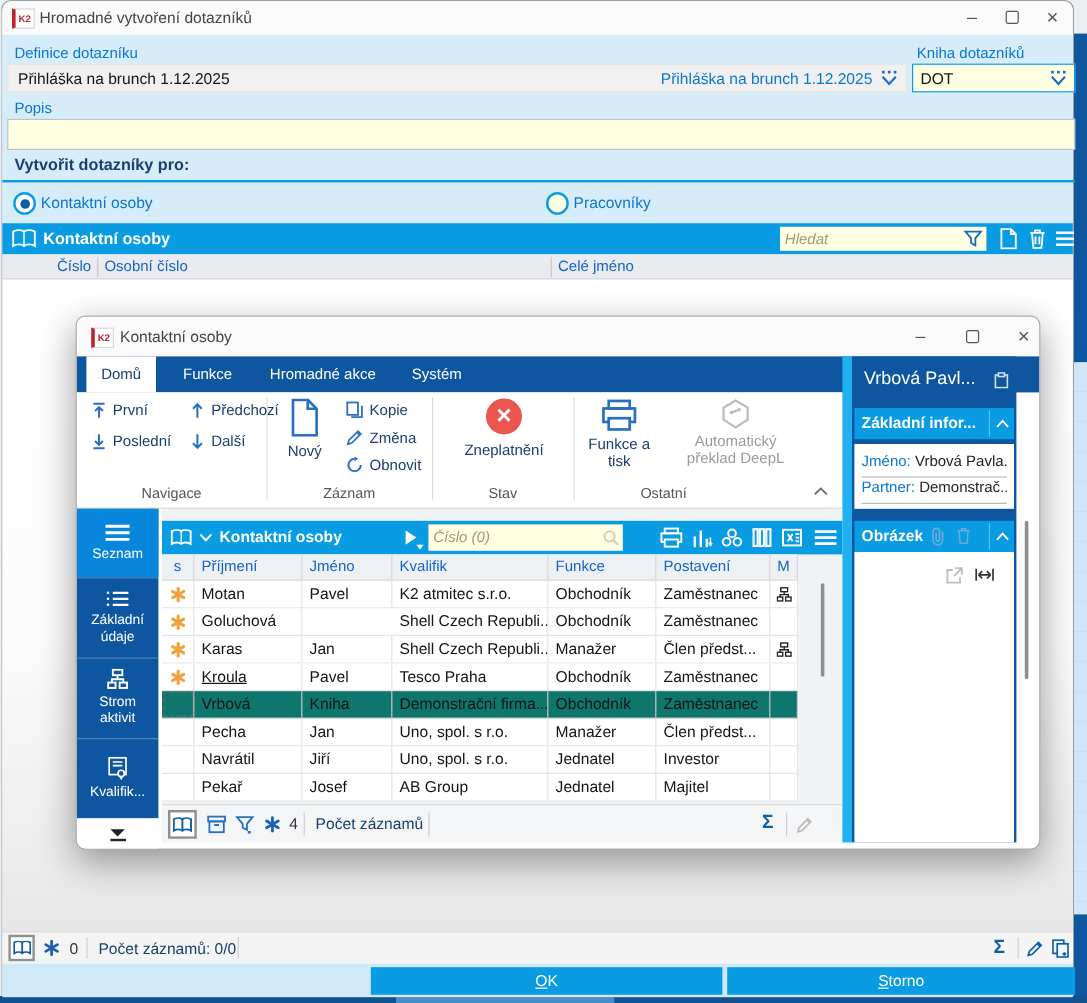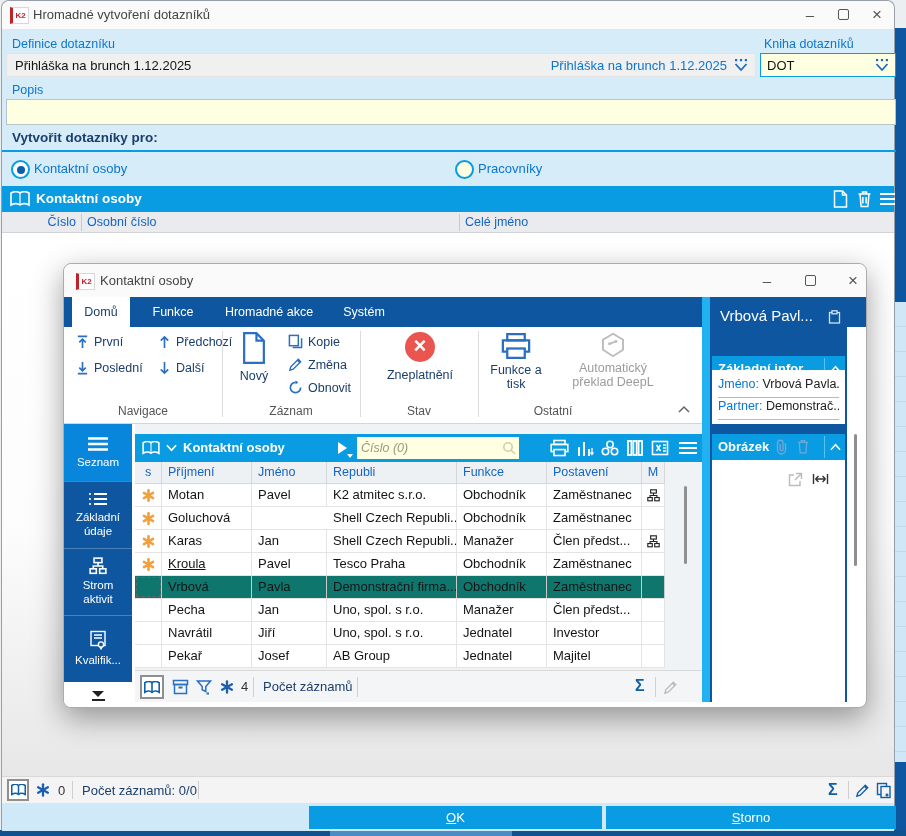--- a/index.html
+++ b/index.html
@@ -162,20 +162,28 @@
     </div>
 
     <div class="listhdr">
       <span style="position:absolute;left:8px;top:5px">
         <svg width="20" height="16" viewBox="0 0 20 16" fill="none" stroke="#fff" stroke-width="1.6">
             <path d="M1 2 C4 .2 8 .2 10 2 C12 .2 16 .2 19 2 V14 C16 12.2 12 12.2 10 14 C8 12.2 4 12.2 1 14 Z"></path>
             <path d="M10 2 V14" stroke-width="1.2"></path>
           </svg>
       </span>
       <span class="listtitle" style="left:34px">Kontaktní osoby</span>
+      <div class="searchbox" style="left:648px;top:3px;width:172px;height:20px">
+        <input class="searchin" placeholder="Hledat" style="">
+        <span style="position:absolute;right:3px;top:2px">
+          <svg width="16" height="16" viewBox="0 0 16 16" fill="none" stroke="#1b6ac9" stroke-width="1.5">
+              <path d="M1.5 2 H14.5 L9.8 7.5 V13.5 L6.2 11.5 V7.5 Z"></path>
+            </svg>
+        </span>
+      </div>
       <span style="position:absolute;left:830px;top:4px">
         <svg width="17" height="18" viewBox="0 0 16 18" fill="none" stroke="#fff" stroke-width="1.5">
             <path d="M2 1 H10 L14 5 V17 H2 Z"></path>
             <path d="M10 1 V5 H14"></path>
           </svg>
       </span>
       <span style="position:absolute;left:854px;top:4px">
         <svg width="17" height="18" viewBox="0 0 16 18" fill="none" stroke="#fff" stroke-width="1.5">
             <path d="M2 4 H14 M6 4 V2 H10 V4 M3.5 4 L4.6 16.5 H11.4 L12.5 4 M6.4 7 V13.5 M9.6 7 V13.5"></path>
           </svg>
@@ -463,21 +471,21 @@
               <line x1="1" y1="2" x2="19" y2="2"></line>
               <line x1="1" y1="7" x2="19" y2="7"></line>
               <line x1="1" y1="12" x2="19" y2="12"></line>
             </svg>
         </span>
       </div>
       <div class="gcolhdr" id="gcols">
           <div class="gcol ctr" style="width: 27px;">s</div>
           <div class="gcol" style="width: 90px;">Příjmení</div>
           <div class="gcol" style="width: 75px;">Jméno</div>
-          <div class="gcol" style="width: 130px;">Republi</div>
+          <div class="gcol" style="width: 130px;">Kvalifik</div>
           <div class="gcol" style="width: 90px;">Funkce</div>
           <div class="gcol" style="width: 95px;">Postavení</div>
           <div class="gcol ctr" style="width: 23px;">M</div>
         </div>
       <div id="grows">
           <div class="grow">
             <div class="gcell ctr" style="width: 27px;">
               <svg width="13" height="13" viewBox="0 0 16 16">
                 <g stroke="#f0a03c" stroke-width="3.2" stroke-linecap="round">
                   <line x1="8" y1="1.5" x2="8" y2="14.5"></line>
@@ -554,21 +562,21 @@
             <div class="gcell" style="width: 90px; text-decoration: underline;">Kroula</div>
             <div class="gcell" style="width: 75px;">Pavel</div>
             <div class="gcell" style="width: 130px;">Tesco Praha</div>
             <div class="gcell" style="width: 90px;">Obchodník</div>
             <div class="gcell" style="width: 95px;">Zaměstnanec</div>
             <div class="gcell ctr" style="width: 23px;"></div>
           </div>
           <div class="grow sel">
             <div class="gcell ctr selcell" style="width: 27px;"></div>
             <div class="gcell" style="width: 90px;">Vrbová</div>
-            <div class="gcell" style="width: 75px;">Pavla</div>
+            <div class="gcell" style="width: 75px;">Kniha</div>
             <div class="gcell" style="width: 130px;">Demonstrační firma...</div>
             <div class="gcell" style="width: 90px;">Obchodník</div>
             <div class="gcell" style="width: 95px;">Zaměstnanec</div>
             <div class="gcell ctr" style="width: 23px;"></div>
           </div>
           <div class="grow">
             <div class="gcell ctr" style="width: 27px;"></div>
             <div class="gcell" style="width: 90px;">Pecha</div>
             <div class="gcell" style="width: 75px;">Jan</div>
             <div class="gcell" style="width: 130px;">Uno, spol. s r.o.</div>
@@ -642,21 +650,21 @@
       <div class="cyansep"></div>
       <div class="panel"></div>
       <span class="ptitle" style="left:656px;top:43px">Vrbová Pavl...</span>
       <span style="position:absolute;left:764px;top:46px">
         <svg width="13" height="14" viewBox="0 0 13 14" fill="none" stroke="#cfe3f5" stroke-width="1.3">
             <rect x="1.5" y="2.5" width="10" height="10.5"></rect>
             <rect x="4" y="0.8" width="5" height="3" fill="#0e57a0"></rect>
           </svg>
       </span>
 
-      <div class="pbar" style="top:92px">
+      <div class="pbar" style="top:76px">
         <span class="pbartxt" style="left:6px">Základní infor...</span>
         <span style="position:absolute;left:112px;top:2px;width:1px;height:22px;background:#55c3f3"></span>
         <span style="position:absolute;left:118px;top:9px">
           <svg width="11" height="8" viewBox="0 0 12 8" fill="none" stroke="#fff" stroke-width="1.6">
               <path d="M1 7 L6 1.5 L11 7"></path>
             </svg>
         </span>
       </div>
       <div class="pwhite" style="top:106px;height:54px">
         <div class="prow" style="top:7px"><span class="plbl">Jméno:</span><span class="pval"> Vrbová Pavla...</span></div>

